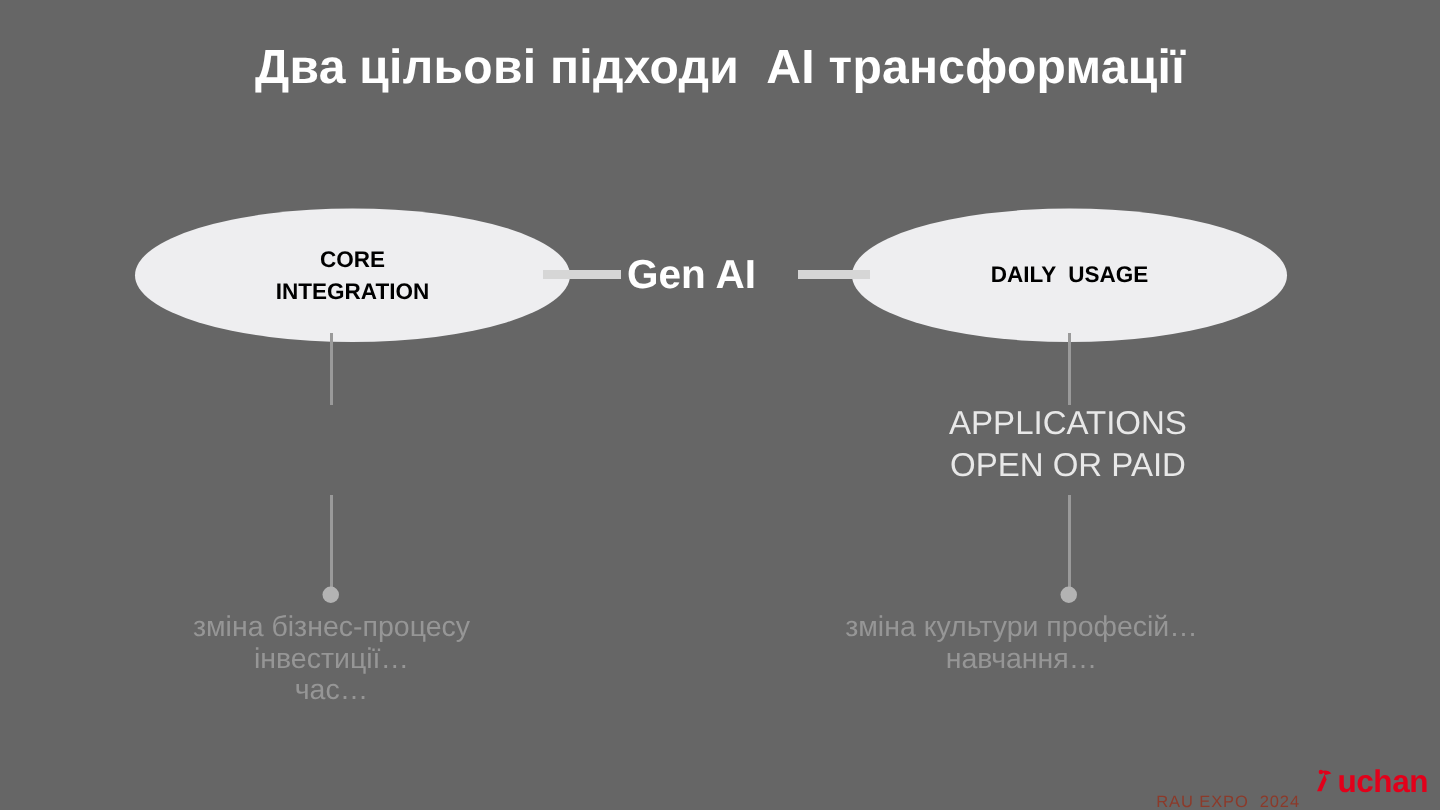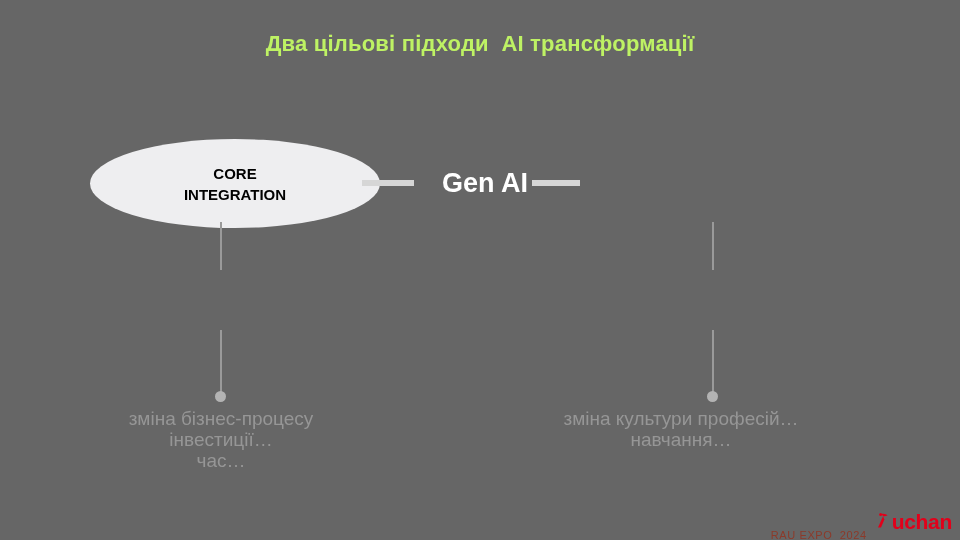--- a/index.html
+++ b/index.html
@@ -23,22 +23,22 @@
     background: #666666;
   }
 
   
   .slide-title {
     position: absolute;
     left: 60px;
     top: 26px;
     width: 840px;
     text-align: center;
-    color: #bef264;
-    font-size: 22px;
+    color: #ffffff;
+    font-size: 32px;
     font-weight: bold;
     letter-spacing: 0.2px;
     white-space: pre;
     line-height: 36px;
   }
 
   
   .ellipse {
     position: absolute;
     border-radius: 50%;
@@ -69,21 +69,21 @@
   .ellipse-label {
     white-space: pre;
   }
 
   
   .genai-label {
     position: absolute;
     left: 418px;
     top: 167px;
     width: 110px;
-    text-align: right;
+    text-align: left;
     color: #ffffff;
     font-size: 27px;
     font-weight: bold;
     line-height: 32px;
     white-space: pre;
   }
   .connector-h {
     position: absolute;
     height: 6px;
     background: #d6d6d6;
@@ -179,33 +179,38 @@
 
 <div class="slide">
 
   <div class="slide-title">Два цільові підходи  AI трансформації</div>
 
   <div class="ellipse ellipse-left">
     <span class="ellipse-label">CORE
 INTEGRATION</span>
   </div>
 
+  <div class="ellipse ellipse-right">
+    <span class="ellipse-label">DAILY  USAGE</span>
+  </div>
 
   <div class="connector-h left"></div>
   <div class="connector-h right"></div>
   <div class="genai-label">Gen AI</div>
 
   <div class="connector-v v-left-top"></div>
   <div class="connector-v v-left-bottom"></div>
   <div class="connector-dot dot-left"></div>
 
   <div class="connector-v v-right-top"></div>
   <div class="connector-v v-right-bottom"></div>
   <div class="connector-dot dot-right"></div>
 
+  <div class="mid-text mid-right">APPLICATIONS
+OPEN OR PAID</div>
 
   <div class="sub-text sub-left">зміна бізнес-процесу
 інвестиції…
 час…</div>
   <div class="sub-text sub-right">зміна культури професій…
 навчання…</div>
 
   <div class="footer">
     <span class="footer-expo">RAU EXPO  2024</span>
     <span class="auchan-logo">

